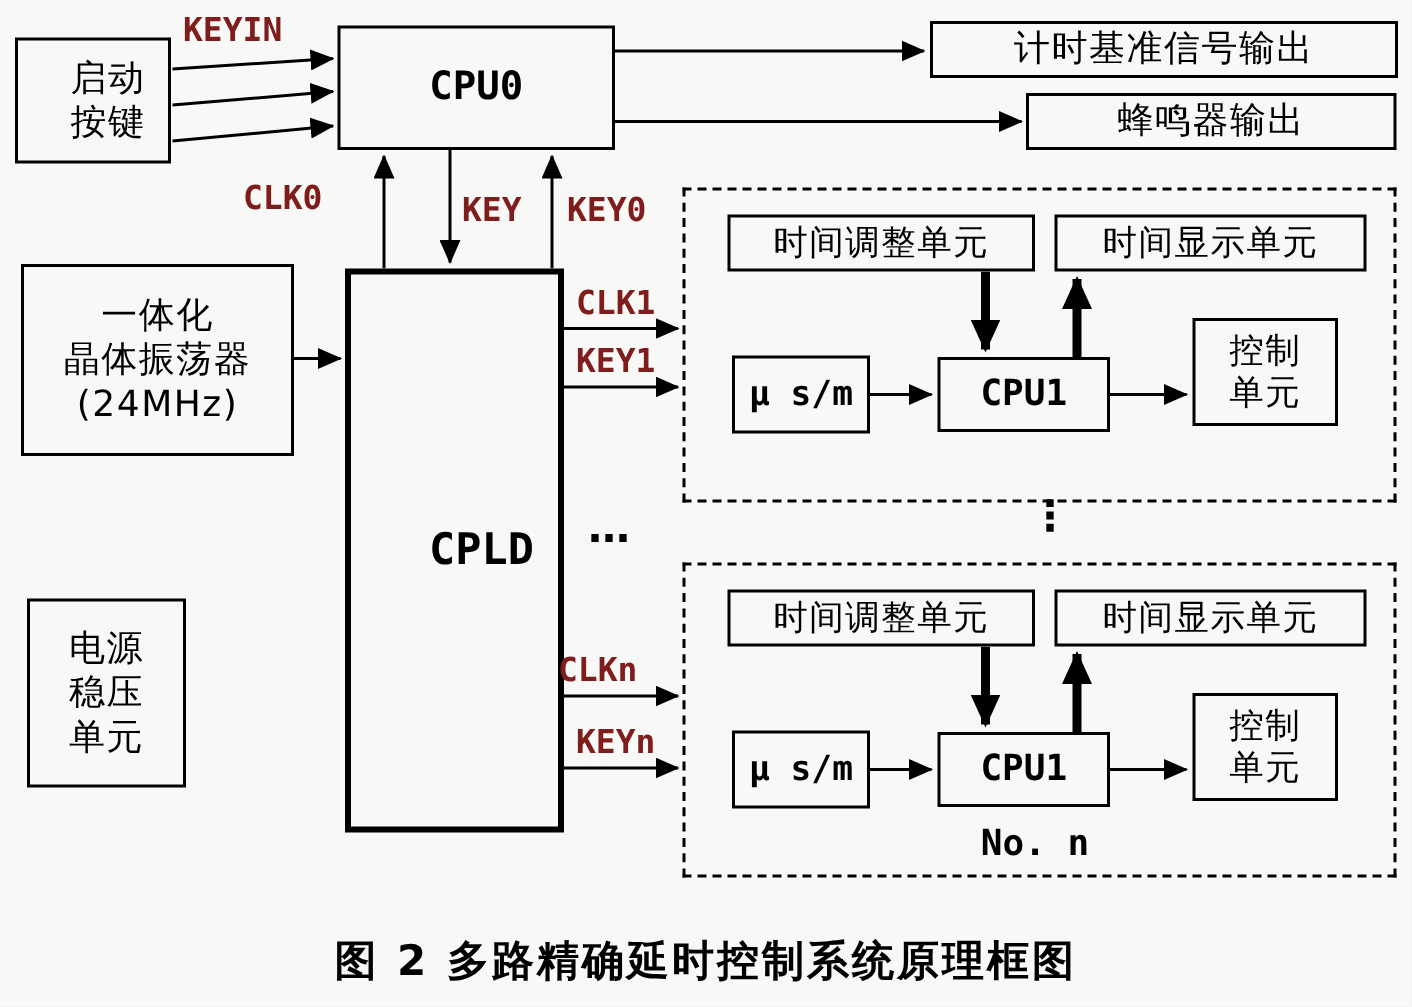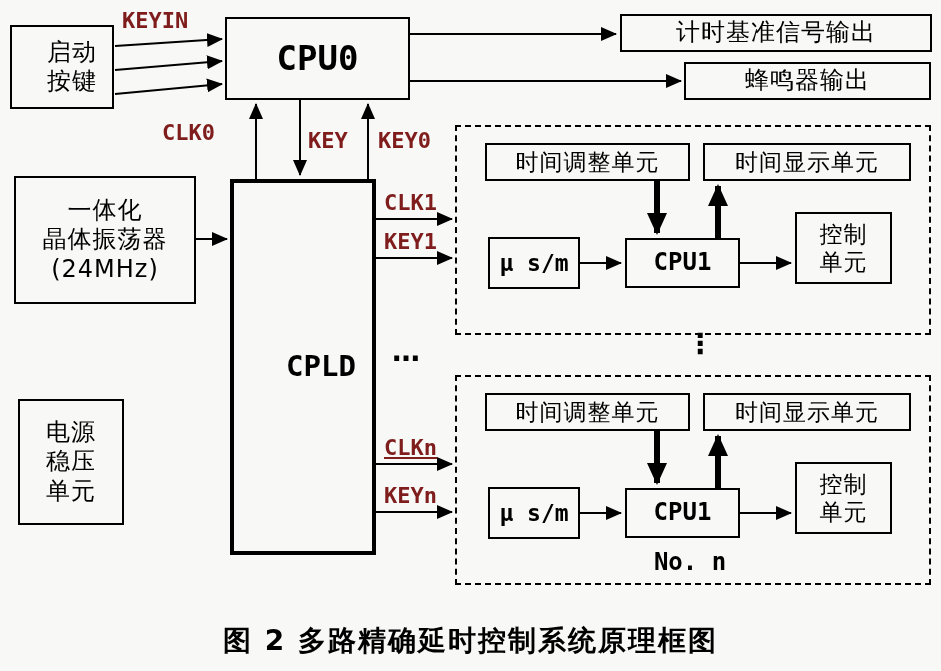--- a/index.html
+++ b/index.html
@@ -143,35 +143,35 @@
 按键</div>
 
   <div class="box" style="left:14px;top:176px;width:182px;height:128px;">一体化
 晶体振荡器
 (24MHz)</div>
 
   <div class="box" style="left:18px;top:399px;width:106px;height:126px;">电源
 稳压
 单元</div>
 
-  <div class="box mono" style="left:225px;top:17px;width:185px;height:83px;font-size:34px;">CPU0</div>
+  <div class="box mono" style="left:225px;top:17px;width:185px;height:83px;font-size:26px;">CPU0</div>
 
   <div class="box" style="left:620px;top:14px;width:312px;height:38px;">计时基准信号输出</div>
 
   <div class="box" style="left:684px;top:62px;width:247px;height:38px;">蜂鸣器输出</div>
 
   <div class="box mono cpld" style="left:230px;top:179px;width:146px;height:376px;padding-left:36px;">CPLD</div>
 
   <div class="sig" style="left:122px;top:8px;">KEYIN</div>
   <div class="sig" style="left:162px;top:120px;">CLK0</div>
   <div class="sig" style="left:308px;top:128px;">KEY</div>
   <div class="sig" style="left:378px;top:128px;">KEY0</div>
   <div class="sig" style="left:384px;top:190px;">CLK1</div>
   <div class="sig" style="left:384px;top:229px;">KEY1</div>
-  <div class="sig" style="left:384px;top:435px;text-decoration:underline;">CLKn</div>
+  <div class="sig" style="left:372px;top:435px;">CLKn</div>
   <div class="sig" style="left:384px;top:483px;">KEYn</div>
 
   <div class="dots" style="left:392px;top:338px;">…</div>
   <div class="dots" style="left:686px;top:330px;">⋮</div>
 
   <div class="dashed" style="left:455px;top:125px;width:476px;height:210px;"></div>
 
   <div class="box" style="left:485px;top:143px;width:205px;height:38px;font-size:23px;">时间调整单元</div>
 
   <div class="box" style="left:703px;top:143px;width:208px;height:38px;font-size:23px;">时间显示单元</div>

